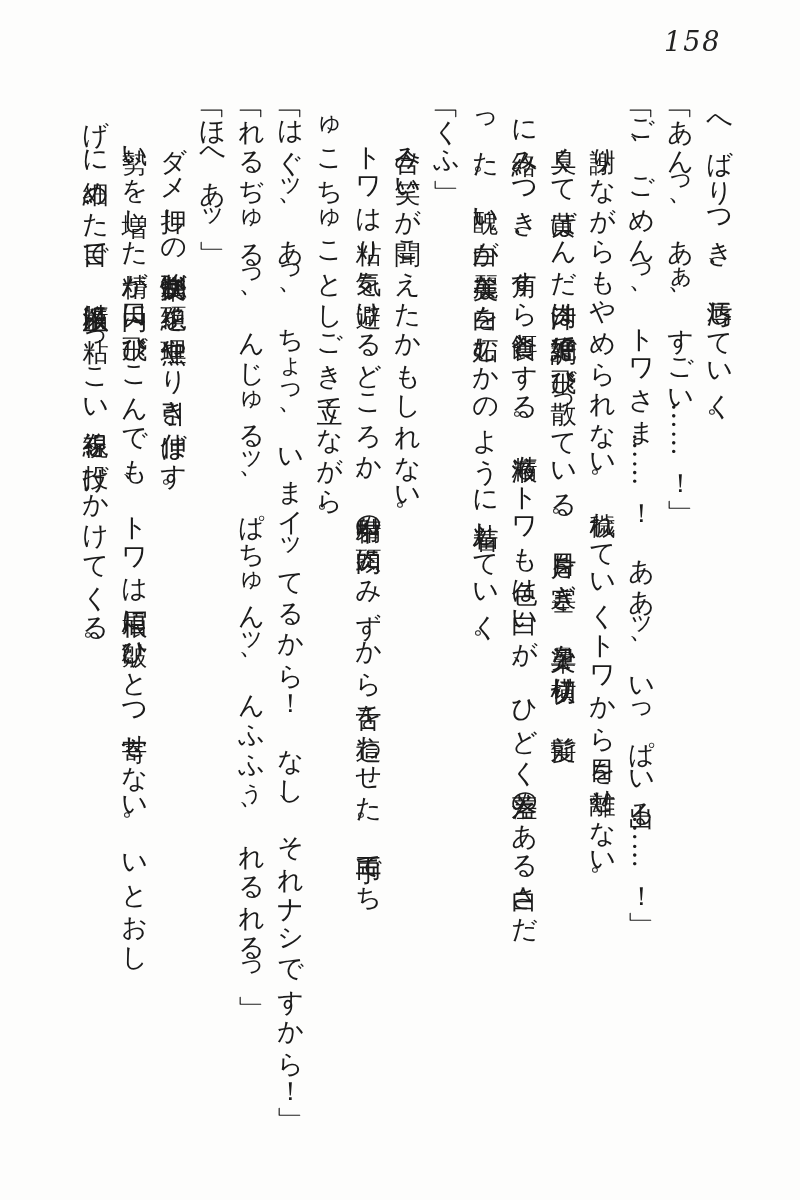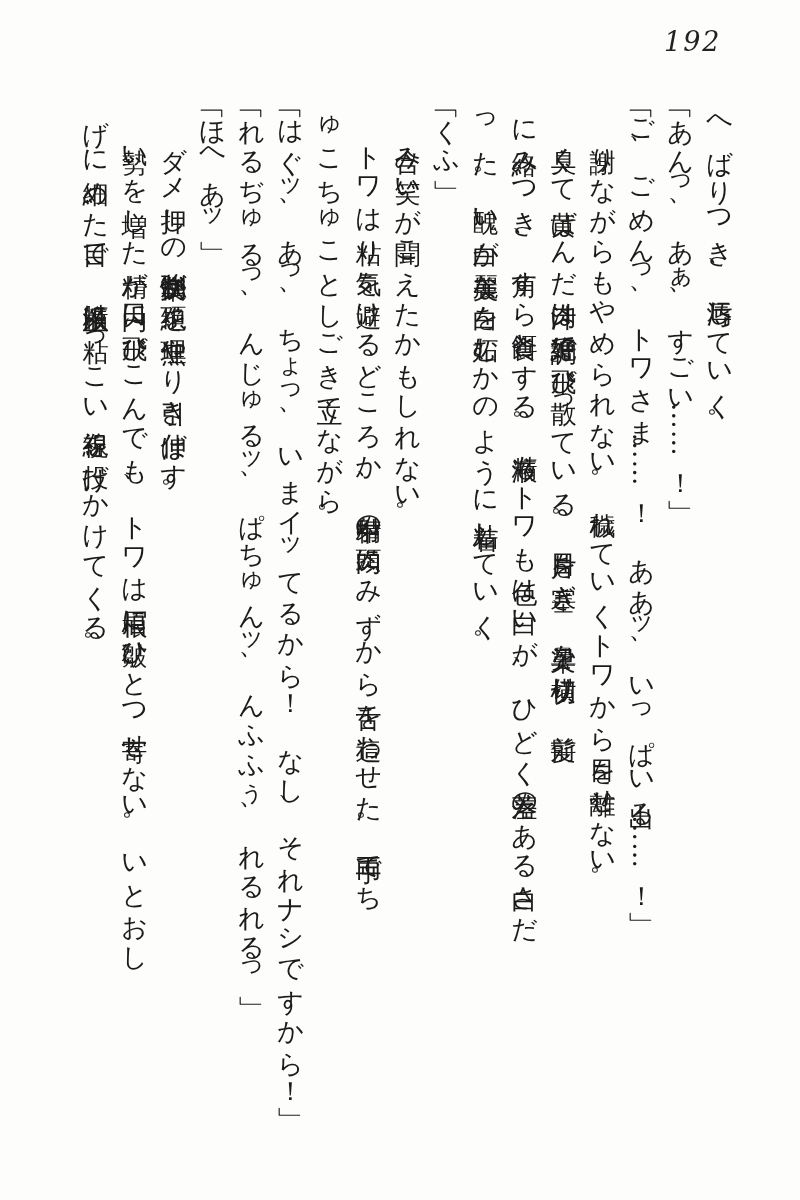--- a/index.html
+++ b/index.html
@@ -44,21 +44,21 @@
     white-space: nowrap;
   }
   .tline.indent {
     text-indent: 27px;       
   }
 </style>
 </head>
 <body>
 
 <div class="page">
-  <div class="page-number">192</div>
+  <div class="page-number">158</div>
   <div class="text-block">
       <div class="tline">へばりつき、汚辱していく。</div>
       <div class="tline">「あんっ、あぁ、すごい……！」</div>
       <div class="tline">「ご、ごめんっ、トワさま……！　ああッ、いっぱい出る……！」</div>
       <div class="tline indent">謝りながらもやめられない。穢れていくトワから目を離せない。</div>
       <div class="tline indent">臭くて黄ばんだ肉汁は絶好調で飛び散っている。片目を塞ぎ、鼻梁を横切り、前髪</div>
       <div class="tline">に絡みつき、角すら餌食とする。精液もトワも色は白いが、ひどく落差のある白さだ</div>
       <div class="tline">った。醜い白が美麗な白を妬むかのように粘着していく。</div>
       <div class="tline">「くふ」</div>
       <div class="tline indent">含み笑いが聞こえたかもしれない。</div>

